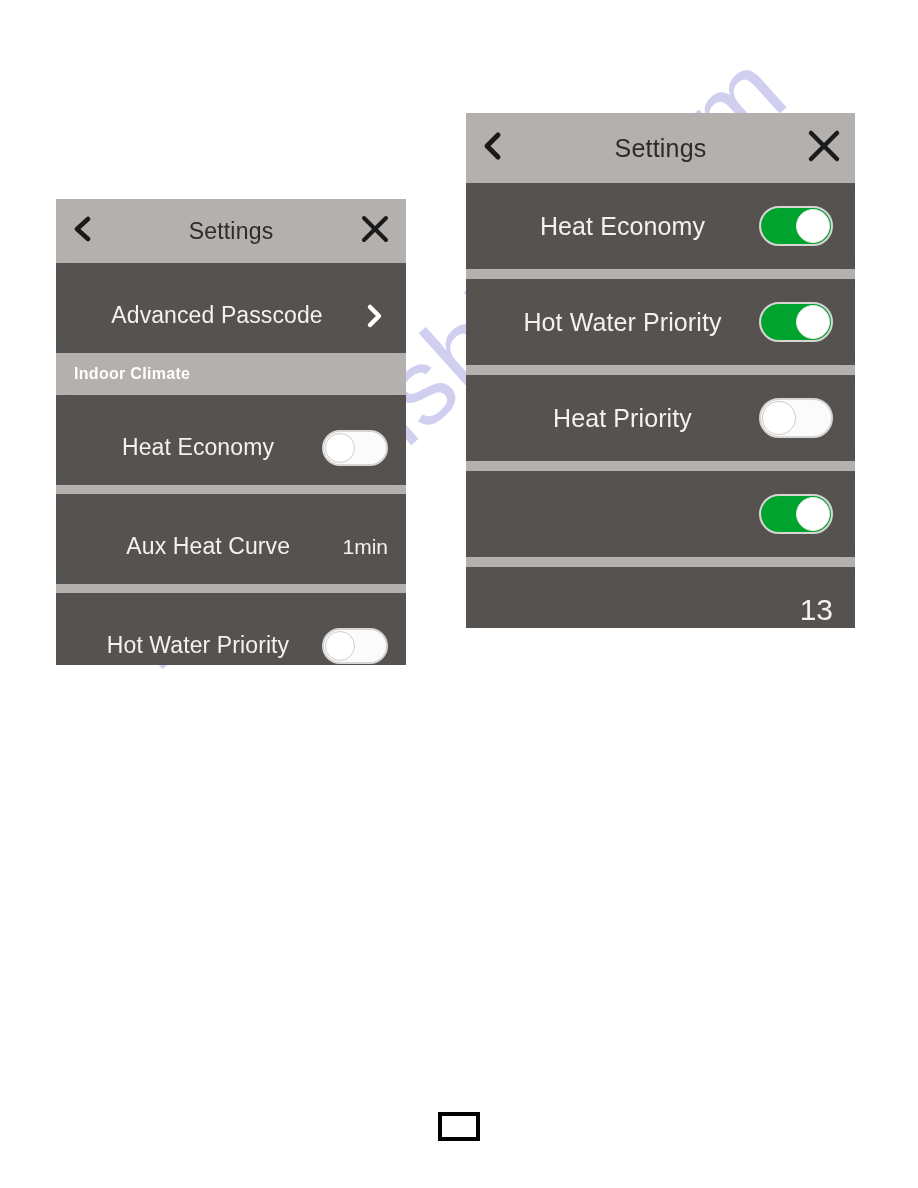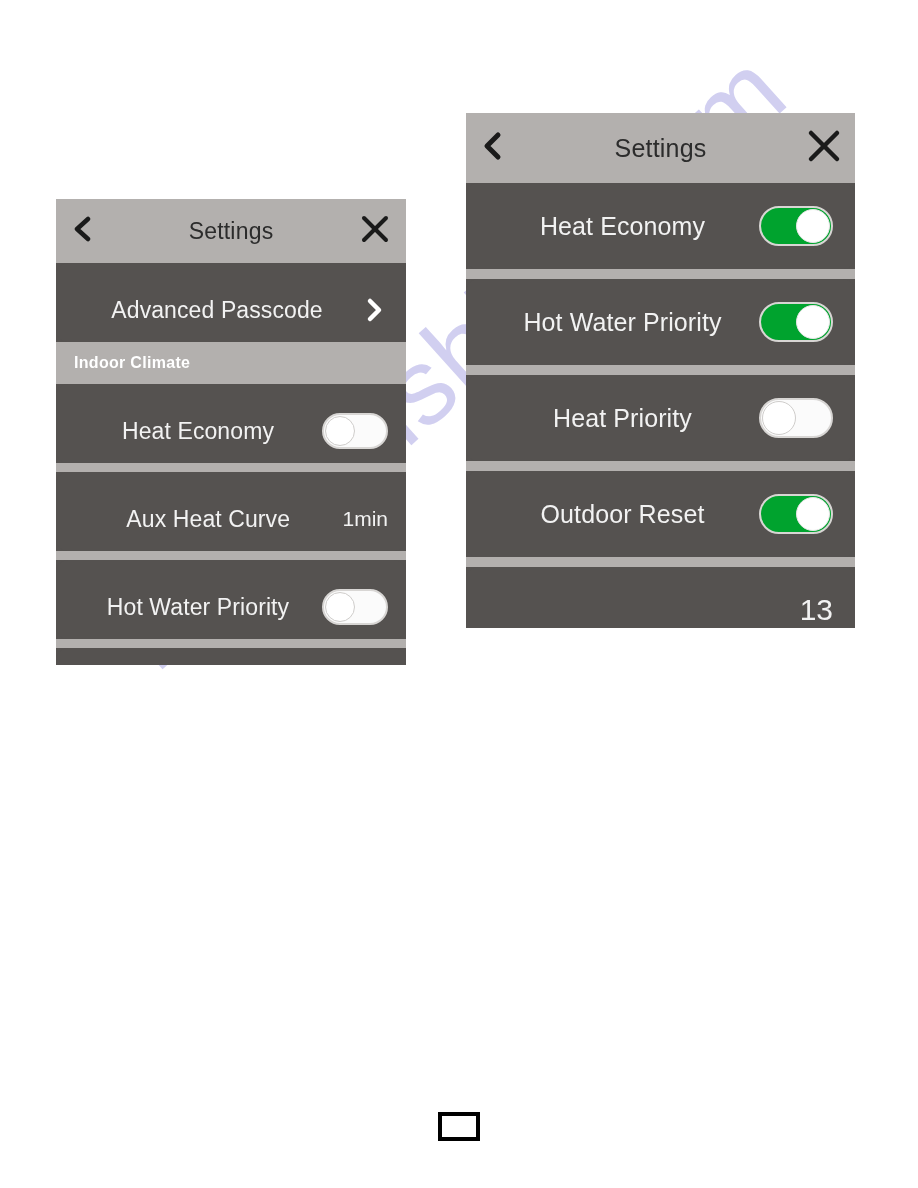--- a/index.html
+++ b/index.html
@@ -101,21 +101,21 @@
   .list { display: block; }
 
   .row {
     position: relative;
     background: #555250;
     display: flex;
     align-items: center;
     box-sizing: border-box;
     border-radius: 12px;
   }
-  .panel-left .row  { height: 79px; padding: 15px 18px 0 18px; }
+  .panel-left .row  { height: 90px; padding: 15px 18px 0 18px; }
   .panel-right .row { height: 86px; padding: 0 22px 0 20px; }
 
   .row-label {
     color: #f2f2f2;
     font-size: 23px;
     font-weight: 400;
     letter-spacing: 0.1px;
     flex: 1 1 auto;
     white-space: nowrap;
   }
@@ -322,21 +322,20 @@
     <div class="row">
       <span class="row-label">Heat Priority</span>
       <span class="toggle off">
         <span class="knob"></span>
       </span>
     </div>
 
     <div class="separator"></div>
 
     <div class="row">
-      <span class="row-label">Outdoor Reset</span>
       <span class="toggle on">
         <span class="knob"></span>
       </span>
     </div>
 
     <div class="separator"></div>
 
     <div class="row">
       <span class="row-value">13</span>
     </div>

